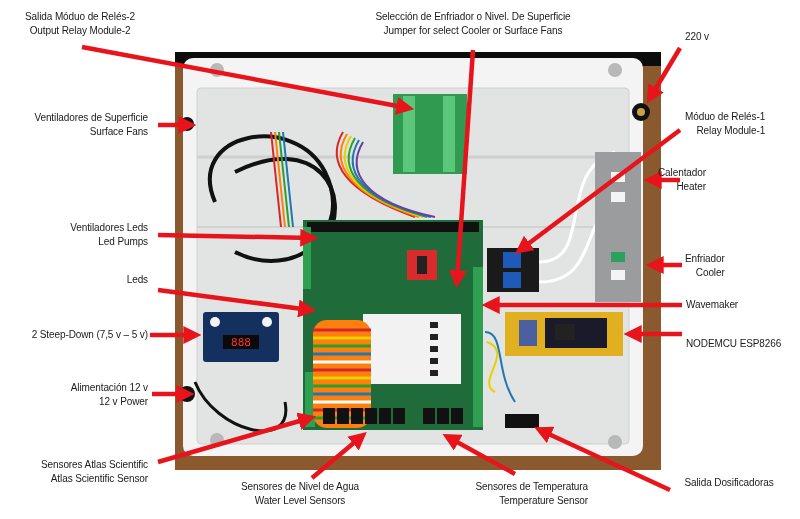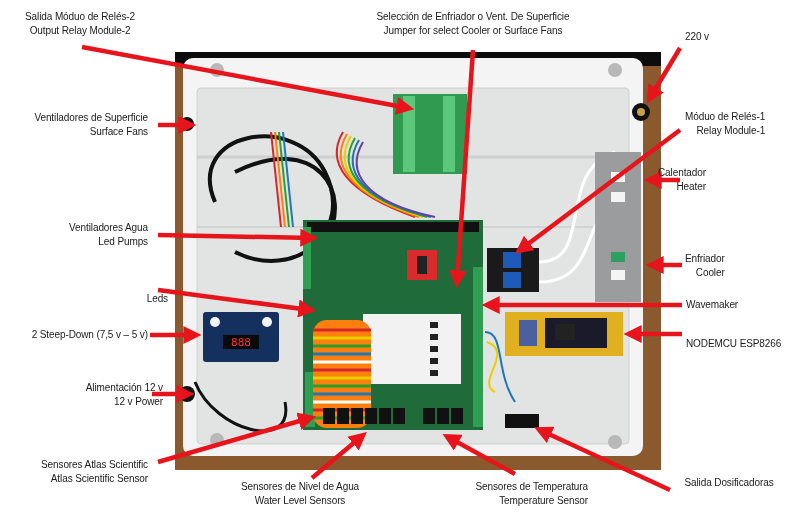--- a/index.html
+++ b/index.html
@@ -169,21 +169,21 @@
     <line x1="670" y1="490" x2="540" y2="430"></line>
   </g>
 </svg>
 
 <div class="label c" style="left:10px; top:10px; width:140px;">
   <span>Salida Móduo de Relés-2</span>
   <span>Output Relay Module-2</span>
 </div>
 
 <div class="label c" style="left:362px; top:10px; width:222px;">
-  <span>Selección de Enfriador o Vent. De Superficie</span>
+  <span>Selección de Enfriador o Nivel. De Superficie</span>
   <span>Jumper for select Cooler or Surface Fans</span>
 </div>
 
 <div class="label l" style="left:685px; top:30px;">
   <span>220 v</span>
 </div>
 
 <div class="label l" style="left:685px; top:110px;">
   <span>Móduo de Relés-1</span>
   <span>Relay Module-1</span>
@@ -206,33 +206,33 @@
 <div class="label l" style="left:686px; top:337px;">
   <span>NODEMCU ESP8266</span>
 </div>
 
 <div class="label r" style="left:0px; top:111px; width:148px;">
   <span>Ventiladores de Superficie</span>
   <span>Surface Fans</span>
 </div>
 
 <div class="label r" style="left:0px; top:221px; width:148px;">
-  <span>Ventiladores Agua</span>
+  <span>Ventiladores Leds</span>
   <span>Led Pumps</span>
 </div>
 
-<div class="label r" style="left:0px; top:292px; width:148px;padding-left:20px;">
+<div class="label r" style="left:0px; top:273px; width:148px;">
   <span>Leds</span>
 </div>
 
 <div class="label r" style="left:0px; top:328px; width:148px;">
   <span>2 Steep-Down (7,5 v – 5 v)</span>
 </div>
 
-<div class="label r" style="left:0px; top:381px; width:148px;margin-left:15px;">
+<div class="label r" style="left:0px; top:381px; width:148px;">
   <span>Alimentación 12 v</span>
   <span>12 v Power</span>
 </div>
 
 <div class="label r" style="left:0px; top:458px; width:148px;">
   <span>Sensores Atlas Scientific</span>
   <span>Atlas Scientific Sensor</span>
 </div>
 
 <div class="label c" style="left:226px; top:480px; width:148px;">

